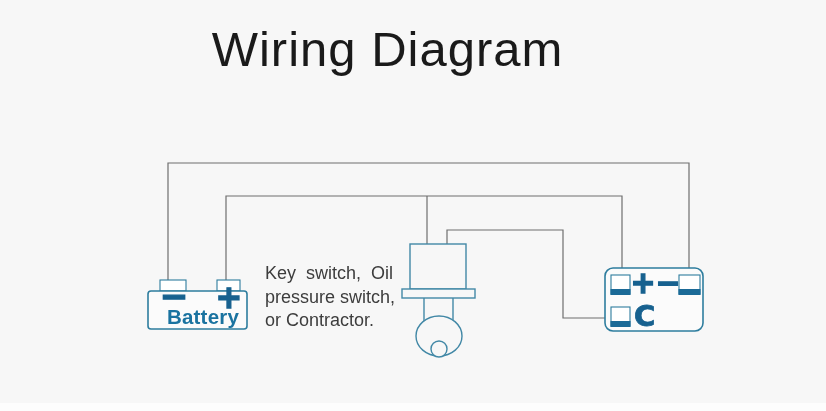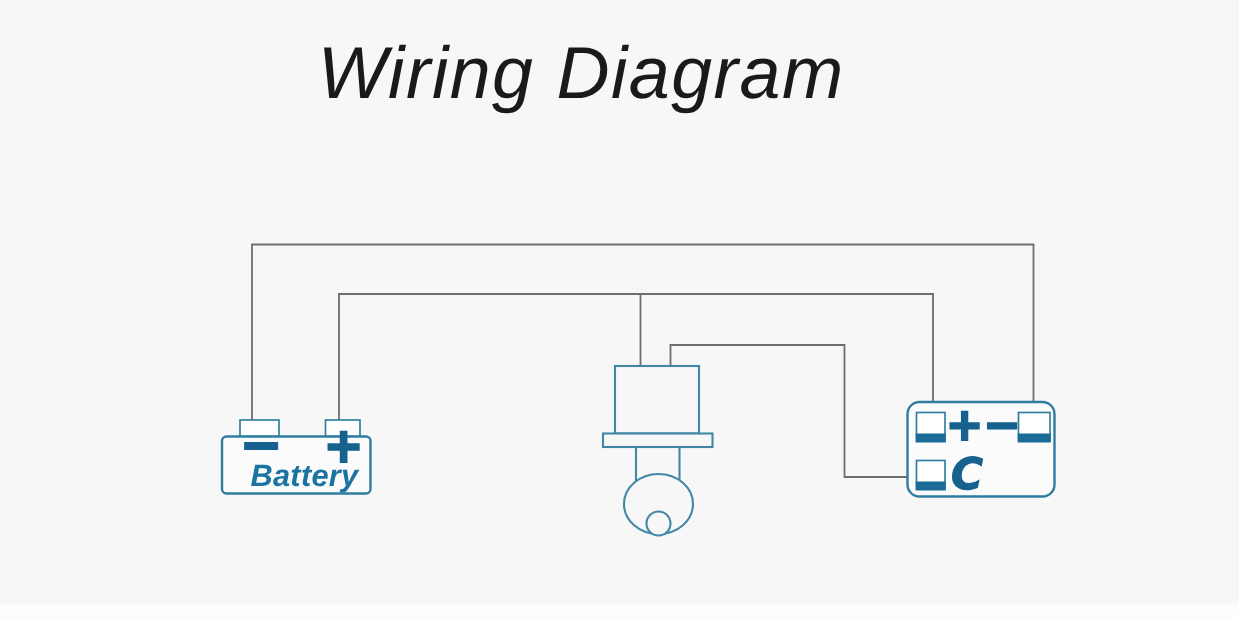--- a/index.html
+++ b/index.html
@@ -2,21 +2,21 @@
 <html><head>
 <meta charset="utf-8">
 <style>
   html,body{margin:0;padding:0;}
   body{
     width:826px;height:411px;
     background:#f7f7f7;
     font-family:"Liberation Sans",sans-serif;
     position:relative;overflow:hidden;
   }
-  .stage{position:absolute;inset:0;width:826px;height:411px;font-style:italic;}
+  .stage{position:absolute;inset:0;width:826px;height:411px;}
   .page-title{
     position:absolute;top:21px;left:180px;width:415px;
     text-align:center;
     font-family:"Liberation Sans",sans-serif;
     font-size:49px;font-weight:400;letter-spacing:1px;
     color:#1a1a1a;
   }
   .page-subtitle{
     position:absolute;top:114px;left:92px;
     font-family:"Liberation Sans",sans-serif;
@@ -55,20 +55,25 @@
     background:#fdfdfd;
   }
 </style>
 </head>
 <body>
 
 <div class="stage">
 
   <div class="page-title">Wiring Diagram</div>
 
+  <div class="switch-note">
+    <div class="note-line">Key  switch,  Oil</div>
+    <div class="note-line">pressure switch,</div>
+    <div class="note-line">or Contractor.</div>
+  </div>
 
   <svg width="826" height="411" viewBox="0 0 826 411">
 
     <g>
       <polyline class="wire" points="168,280 168,163 689,163 689,276"></polyline>
       <polyline class="wire" points="226,280 226,196 622,196 622,276"></polyline>
       <line class="wire" x1="427" y1="196" x2="427" y2="244"></line>
       <polyline class="wire" points="447,244 447,230 563,230 563,318 612,318"></polyline>
     </g>
 

